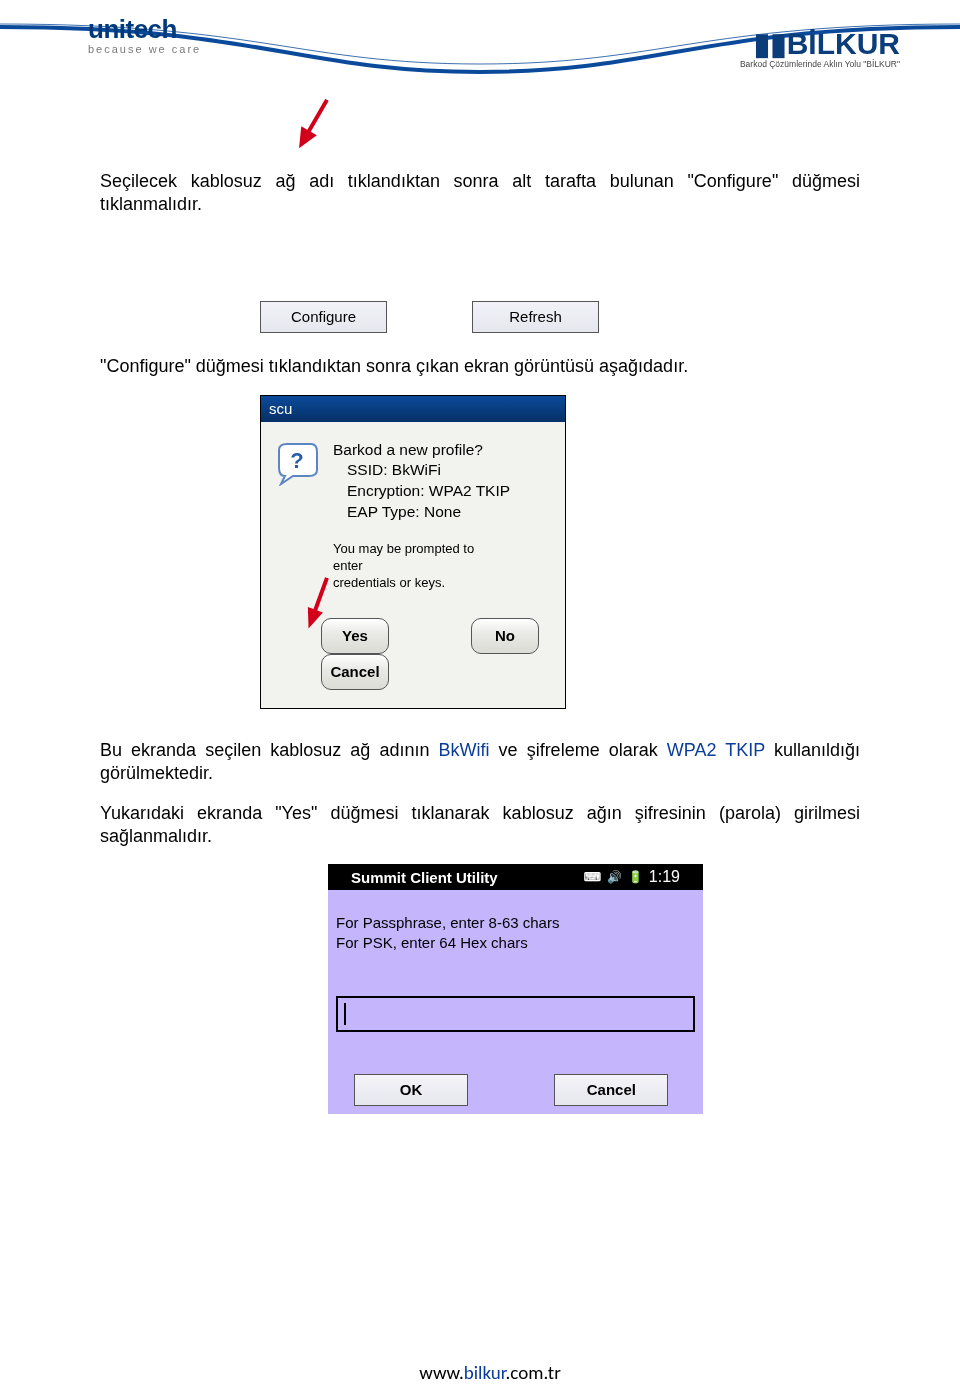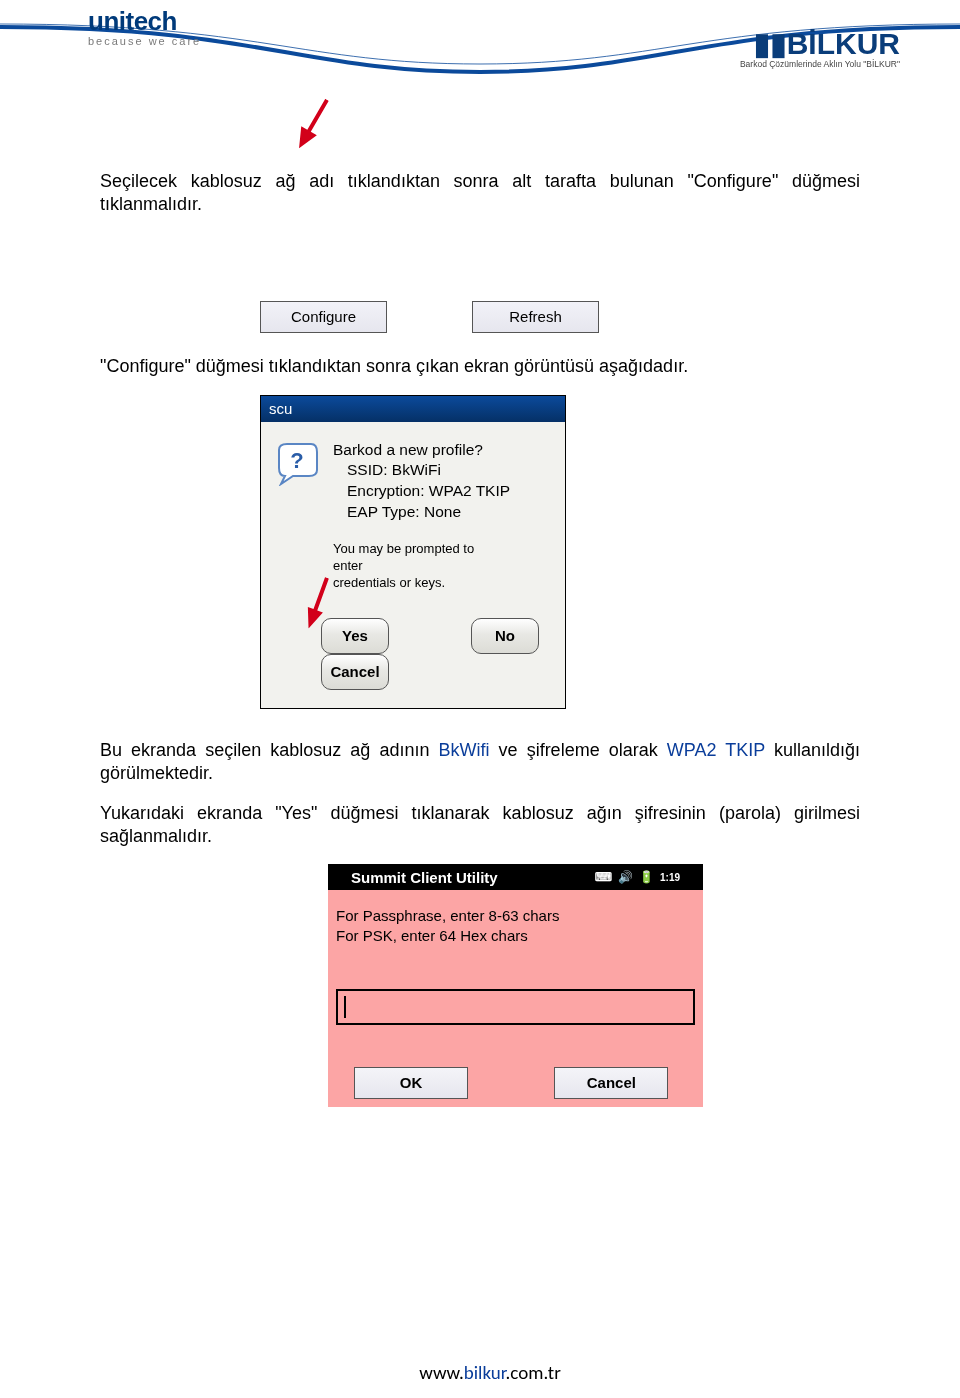--- a/index.html
+++ b/index.html
@@ -19,21 +19,21 @@
   .swoosh-line {
     position: absolute;
     top: 20px;
     left: 0;
     width: 100%;
     height: 60px;
   }
   .logo-left {
     position: absolute;
     left: 88px;
-    top: 6px;
+    top: 14px;
   }
   .logo-left .unitech-name {
     font-family: "Trebuchet MS", sans-serif;
     font-weight: bold;
     font-size: 26px;
     color: #003a7a;
     letter-spacing: -0.5px;
   }
   .logo-left .unitech-tag {
     font-family: "Trebuchet MS", sans-serif;
@@ -165,22 +165,22 @@
     color: #fff;
     font-weight: bold;
     padding: 3px 23px;
     display: flex;
     align-items: center;
     height: 26px;
   }
   .summit-title .spacer { flex: 1; }
   .summit-title .ticon { margin-left: 6px; font-size: 12px; }
   .summit-body {
-    background: #fca5a5;
-    padding: 16px 8px 0 8px;
+    background: #c4b5fd;
+    padding: 23px 8px 0 8px;
   }
   .summit-input {
     width: 100%;
     height: 36px;
     border: 2px solid #000;
     margin: 44px 0 0 0;
     padding: 0 6px;
     font-family: Tahoma, sans-serif;
     font-size: 15px;
     display:flex;
@@ -292,21 +292,21 @@
 
   <p class="para">Yukarıdaki ekranda "Yes" düğmesi tıklanarak kablosuz ağın şifresinin (parola) girilmesi sağlanmalıdır.</p>
 
   <div class="summit">
     <div class="summit-title">
       <span>Summit Client Utility</span>
       <span class="spacer"></span>
       <span class="ticon">⌨</span>
       <span class="ticon">🔊</span>
       <span class="ticon">🔋</span>
-      <span class="ticon" style="font-weight:bold;font-size:10px;">1:19</span>
+      <span class="ticon" style="font-weight:normal;font-size:16px;">1:19</span>
     </div>
     <div class="summit-body">
       <div>For Passphrase, enter 8-63 chars</div>
       <div>For PSK, enter 64 Hex chars</div>
       <div class="summit-input">
           <span class="cursor"></span>
         </div>
       <div class="summit-btns">
         <span class="summit-btn" style="margin-left:18px;">OK</span>
         <span class="gap"></span>

